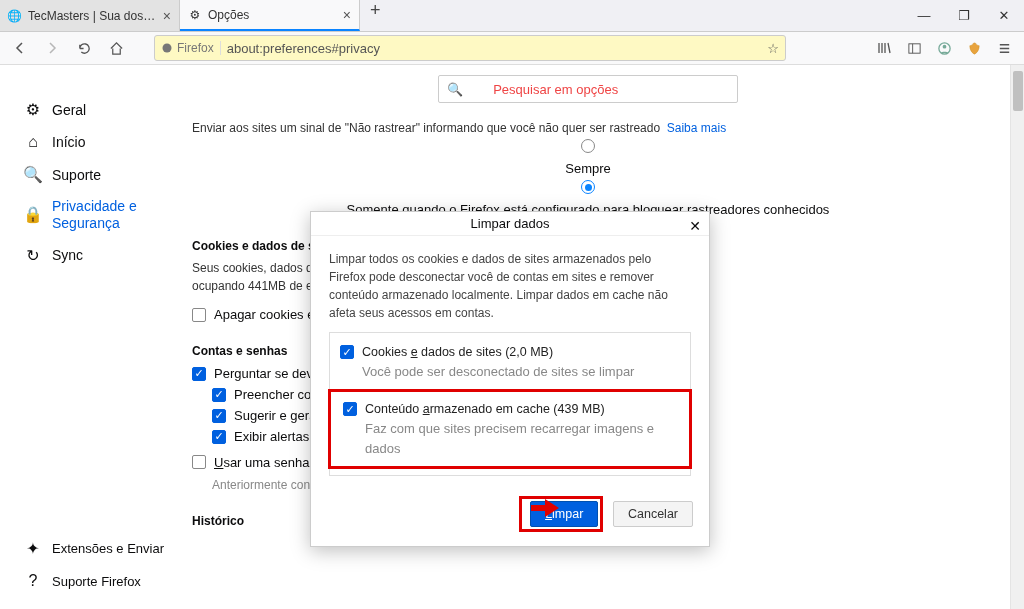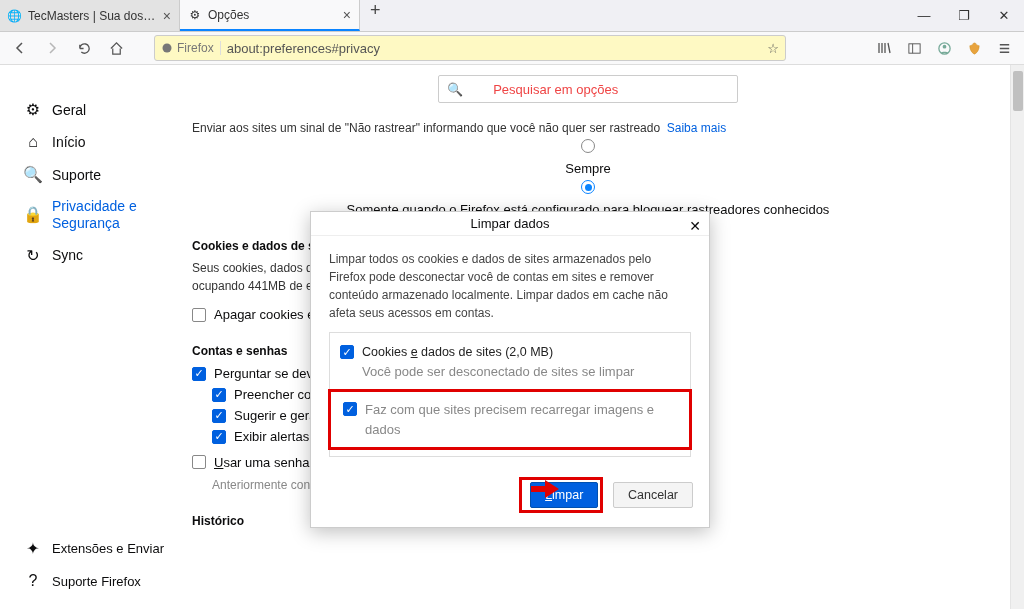--- a/index.html
+++ b/index.html
@@ -271,20 +271,21 @@
           <span class="cb checked" style="flex:none; margin-top:2px;"></span>
           <div>
             <div class="lbl"><span>Cookies </span><u>e</u><span> dados de sites (2,0 MB)</span></div>
             <div class="sub">Você pode ser desconectado de sites se limpar</div>
           </div>
         </div>
         <div class="opt-hl">
           <div class="opt" style="display:flex; gap:8px; padding-bottom:0;">
             <span class="cb checked" style="flex:none; margin-top:2px;"></span>
             <div>
+              <div class="lbl"><span>Conteúdo </span><u>a</u><span>rmazenado em cache (439 MB)</span></div>
               <div class="sub">Faz com que sites precisem recarregar imagens e dados</div>
             </div>
           </div>
         </div>
       </div>
     </div>
     <div class="dlg-foot">
       <span class="arrow"></span>
       <span class="btn-hl">
         <span class="btn btn-primary"><u>L</u><span>impar</span></span>

